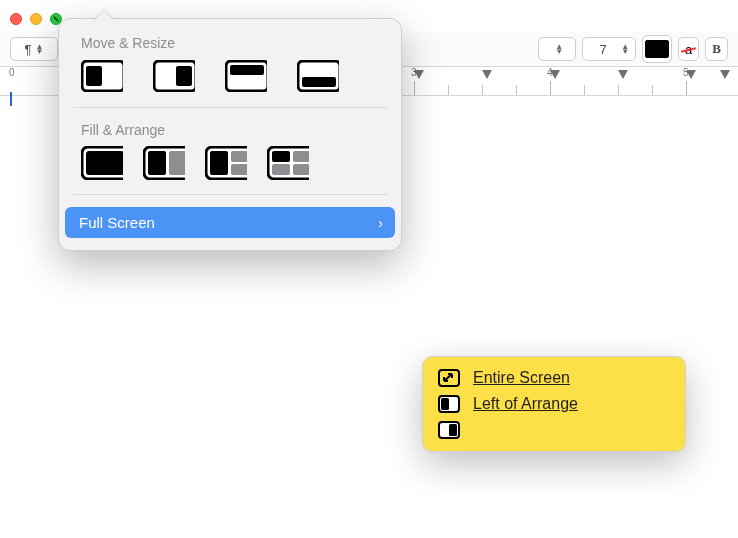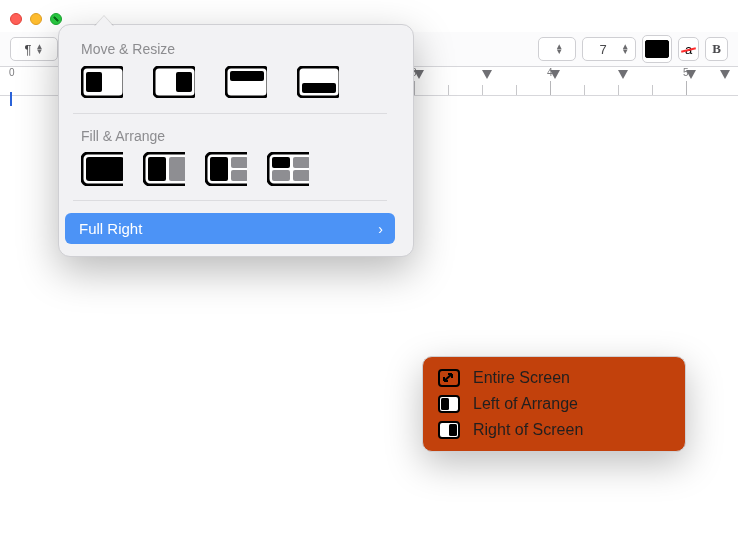--- a/index.html
+++ b/index.html
@@ -37,33 +37,33 @@
   
   .ruler{height:28px;border-bottom:1px solid var(--toolbar-border);position:relative;background:#ffffff;overflow:hidden;}
   .ruler-inner{position:absolute;left:10px;right:0;top:0;bottom:0;}
   .ruler-tick-major{position:absolute;top:14px;bottom:0;width:1px;background:#b6b6b9;}
   .ruler-tick-mid{position:absolute;top:18px;bottom:0;width:1px;background:#c8c8cb;}
   .ruler-num{position:absolute;top:0;font-size:10px;color:var(--ruler-text);transform:translateX(-3px);}
   .ruler-marker{position:absolute;top:3px;color:#6f6f73;font-size:10px;}
   .ruler-marker svg{display:block;}
   .cursor-bar{position:absolute;left:10px;top:92px;width:2px;height:14px;background:#2a62d8;}
   
-  .popover{position:absolute;left:58px;top:24px;width:342px;background:var(--panel);border:1px solid var(--panel-border);border-radius:12px;box-shadow:0 14px 40px rgba(0,0,0,.28);padding:14px 12px 6px 0;}
+  .popover{position:absolute;left:58px;top:18px;width:342px;background:var(--panel);border:1px solid var(--panel-border);border-radius:12px;box-shadow:0 14px 40px rgba(0,0,0,.28);padding:14px 0 6px 0;}
   .popover .tip{position:absolute;left:36px;top:-9px;width:0;height:0;border-left:9px solid transparent;border-right:9px solid transparent;border-bottom:10px solid var(--panel);}
   .popover .tip-b{position:absolute;left:35px;top:-10px;width:0;height:0;border-left:10px solid transparent;border-right:10px solid transparent;border-bottom:11px solid rgba(0,0,0,.12);}
   .section-label{padding:2px 20px 8px 22px;color:var(--text-muted);font-size:14px;}
   .icon-row{display:flex;gap:30px;padding:2px 20px 14px 22px;}
   .icon-row.tight{gap:20px;}
   .divider{height:1px;background:var(--divider);margin:2px 14px 12px 14px;}
   .tile{width:42px;height:30px;display:flex;align-items:center;justify-content:center;}
   .tile svg{display:block;}
   .fullscreen-row{display:flex;align-items:center;justify-content:space-between;background:var(--highlight);color:#fff;margin:4px 6px 6px 6px;border-radius:6px;padding:7px 12px 7px 14px;font-size:15px;}
   .fullscreen-row .chev{font-size:14px;}
   
-  .submenu{position:absolute;left:422px;top:356px;width:250px;background:#c2410c;border:1px solid var(--panel-border);border-radius:10px;box-shadow:0 12px 36px rgba(0,0,0,.25);padding:8px 6px;}
+  .submenu{position:absolute;left:422px;top:356px;width:250px;background:#fde047;border:1px solid var(--panel-border);border-radius:10px;box-shadow:0 12px 36px rgba(0,0,0,.25);padding:8px 6px;text-decoration:underline;}
   .submenu-item{display:flex;align-items:center;gap:12px;padding:4px 10px 4px 8px;font-size:16px;border-radius:5px;}
   .submenu-item .ic{width:24px;display:flex;justify-content:center;}
 </style>
 </head>
 <body>
 
 <div class="titlebar">
   <div class="traffic tr-close"></div>
   <div class="traffic tr-min"></div>
   <div class="traffic tr-full"></div>
@@ -219,21 +219,21 @@
           <rect x="26" y="5" width="17" height="11" rx="2" fill="#8e8e92"></rect>
           <rect x="5" y="18" width="18" height="11" rx="2" fill="#8e8e92"></rect>
           <rect x="26" y="18" width="17" height="11" rx="2" fill="#8e8e92"></rect>
         </svg>
     </div>
   </div>
 
   <div class="divider"></div>
 
   <div class="fullscreen-row">
-    <span>Full Right</span>
+    <span>Full Screen</span>
     <span class="chev">›</span>
   </div>
 </div>
 
 <div class="submenu">
   <div class="submenu-item">
     <span class="ic">
       <svg width="22" height="18">
           <rect x="1" y="1" width="20" height="16" rx="3" fill="none" stroke="#000" stroke-width="2"></rect>
           <path d="M6 12 L14 5" stroke="#000" stroke-width="2"></path>
@@ -252,15 +252,14 @@
     </span>
     <span>Left of Arrange</span>
   </div>
   <div class="submenu-item">
     <span class="ic">
       <svg width="22" height="18">
           <rect x="1" y="1" width="20" height="16" rx="3" fill="#fff" stroke="#000" stroke-width="2"></rect>
           <rect x="11" y="3" width="8" height="12" rx="1.5" fill="#000"></rect>
         </svg>
     </span>
-    <span>Right of Screen</span>
   </div>
 </div>
 
 </body></html>

